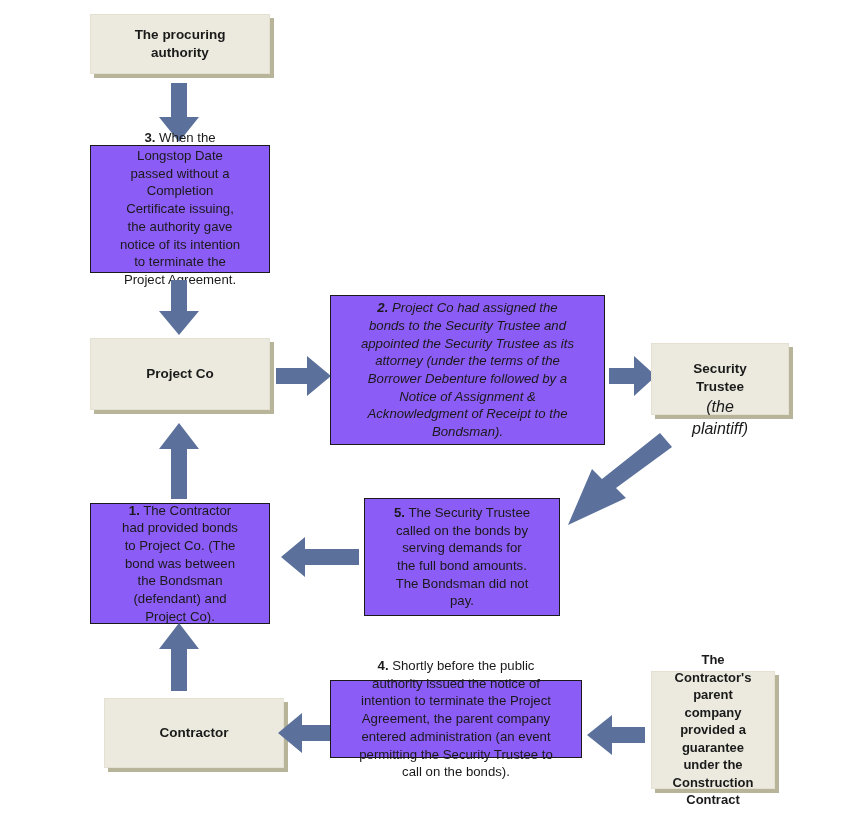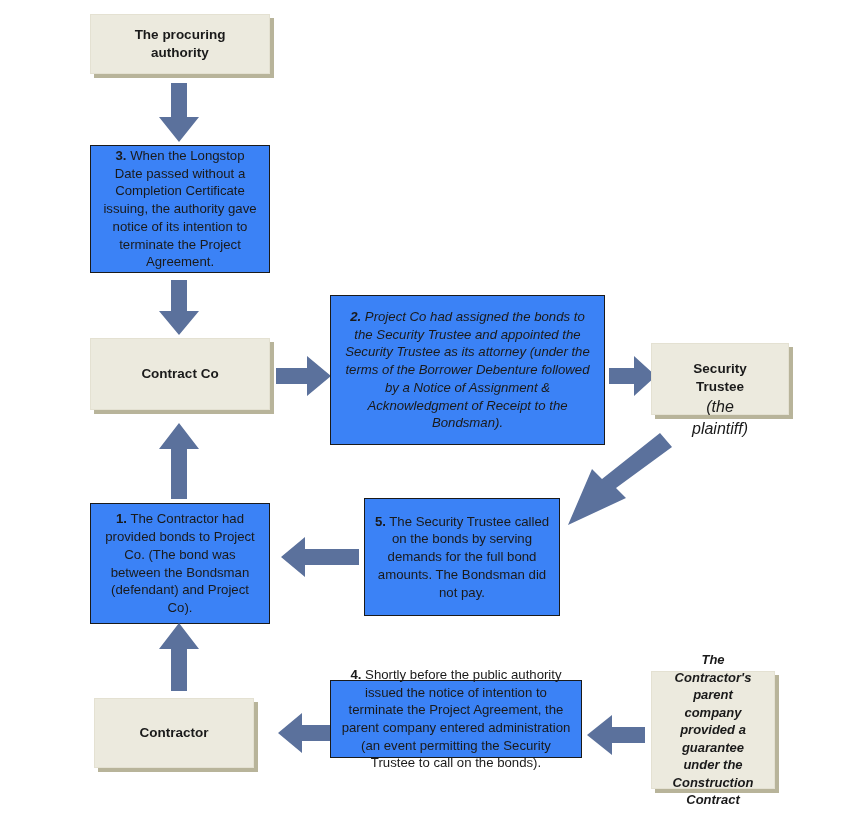--- a/index.html
+++ b/index.html
@@ -36,31 +36,31 @@
   .entity .sub {
     font-weight: normal;
     font-style: italic;
     font-size: 16px;
     display: block;
   }
 
   
   .note {
     position: absolute;
-    background: #3b82f6;
+    background: #8b5cf6;
     border: 1.5px solid #1a1a1a;
     display: flex;
     align-items: center;
     justify-content: center;
     text-align: center;
     color: #1a1a1a;
     font-size: 13.2px;
     line-height: 1.34;
     box-sizing: border-box;
-    padding: 6px 9px;
+    padding: 6px 27px;
   }
   .note b { font-weight: bold; }
 
   
   .arrow { position: absolute; }
   .arrow svg { display: block; overflow: visible; }
   .arrow-fill { fill: #5b719c; }
 
   
   #canvas * { -webkit-font-smoothing: antialiased; }
@@ -84,21 +84,21 @@
     <span><b>3.</b><span> When the Longstop Date passed without a Completion Certificate issuing, the authority gave notice of its intention to terminate the Project Agreement.</span></span>
   </div>
 
   <div class="arrow" style="left:158px; top:280px; width:42px; height:56px;">
     <svg width="42" height="56" viewBox="0 0 42 56" aria-hidden="true">
       <polygon class="arrow-fill" points="13,0 29,0 29,31 41,31 21,55 1,31 13,31"></polygon>
     </svg>
   </div>
 
   <div class="entity" style="left:90px; top:338px; width:180px; height:72px;">
-    <span>Contract Co</span>
+    <span>Project Co</span>
   </div>
 
   <div class="arrow" style="left:276px; top:355px; width:56px; height:42px;">
     <svg width="56" height="42" viewBox="0 0 56 42" aria-hidden="true">
       <polygon class="arrow-fill" points="0,13 31,13 31,1 55,21 31,41 31,29 0,29"></polygon>
     </svg>
   </div>
 
   <div class="note" style="left:330px; top:295px; width:275px; height:150px;font-style:italic;">
     <span><b>2.</b><span> Project Co had assigned the bonds to the Security Trustee and appointed the Security Trustee as its attorney (under the terms of the Borrower Debenture followed by a Notice of Assignment &amp; Acknowledgment of Receipt to the Bondsman).</span></span>
@@ -140,37 +140,37 @@
       <polygon class="arrow-fill" points="21,1 41,27 29,27 29,77 13,77 13,27 1,27"></polygon>
     </svg>
   </div>
 
   <div class="arrow" style="left:158px; top:622px; width:42px; height:70px;">
     <svg width="42" height="70" viewBox="0 0 42 70" aria-hidden="true">
       <polygon class="arrow-fill" points="21,1 41,27 29,27 29,69 13,69 13,27 1,27"></polygon>
     </svg>
   </div>
 
-  <div class="entity" style="left:94px; top:698px; width:160px; height:70px;">
+  <div class="entity" style="left:104px; top:698px; width:180px; height:70px;">
     <span>Contractor</span>
   </div>
 
   <div class="arrow" style="left:277px; top:712px; width:56px; height:42px;">
     <svg width="56" height="42" viewBox="0 0 56 42" aria-hidden="true">
       <polygon class="arrow-fill" points="55,13 25,13 25,1 1,21 25,41 25,29 55,29"></polygon>
     </svg>
   </div>
 
   <div class="note" style="left:330px; top:680px; width:252px; height:78px;">
     <span><b>4.</b><span> Shortly before the public authority issued the notice of intention to terminate the Project Agreement, the parent company entered administration (an event permitting the Security Trustee to call on the bonds).</span></span>
   </div>
 
   <div class="arrow" style="left:586px; top:714px; width:60px; height:42px;">
     <svg width="60" height="42" viewBox="0 0 60 42" aria-hidden="true">
       <polygon class="arrow-fill" points="59,13 26,13 26,1 1,21 26,41 26,29 59,29"></polygon>
     </svg>
   </div>
 
-  <div class="entity" style="left:651px; top:671px; width:124px; height:118px; font-size:13px;font-style:italic;">
+  <div class="entity" style="left:651px; top:671px; width:124px; height:118px; font-size:13px;">
     <span>The Contractor's parent company provided a guarantee under the Construction Contract</span>
   </div>
 
 </div>
 
 </body></html>

